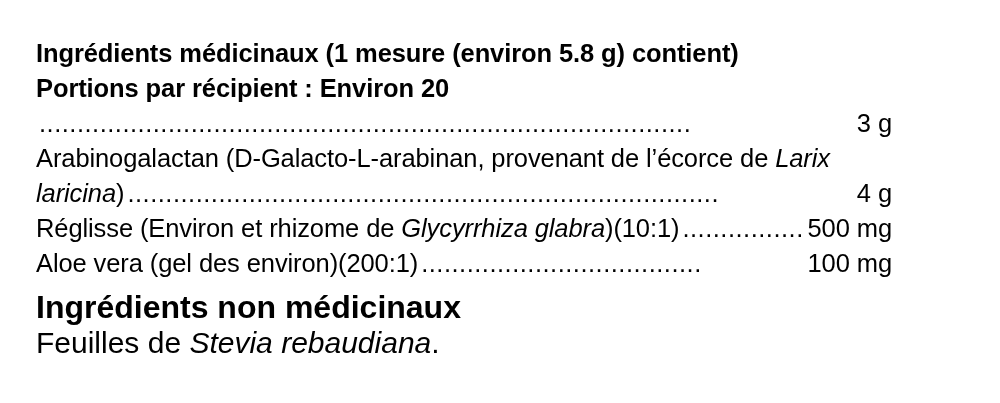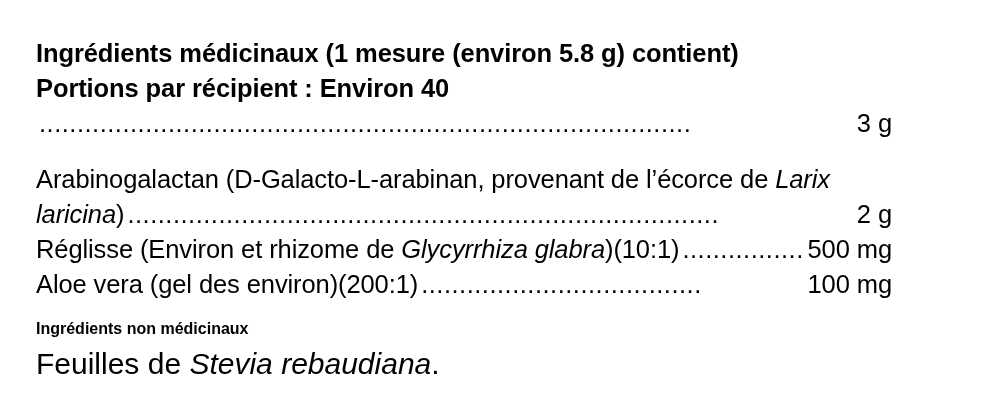--- a/index.html
+++ b/index.html
@@ -56,63 +56,62 @@
     flex: 0 0 auto;
     text-align: right;
   }
   .wrap-block {
     font-size: 25.5px;
     line-height: 35px;
     letter-spacing: -0.1px;
   }
   .wrap-first {
     white-space: nowrap;
-    margin-top: 21px;
   }
   .wrap-second {
     display: flex;
     align-items: flex-end;
     white-space: nowrap;
   }
   em {
     font-style: italic;
   }
   .nonmed-heading {
     font-weight: bold;
-    font-size: 16px;
+    font-size: 32px;
     line-height: 35px;
     margin-top: 9px;
   }
   .nonmed-body {
     font-size: 30px;
     line-height: 35px;
   }
 </style>
 </head>
 <body>
 
 <div class="label-panel">
 
   <div class="line heading">Ingrédients médicinaux (1 mesure (environ 5.8 g) contient)</div>
 
-  <div class="line heading">Portions par récipient : Environ 40</div>
+  <div class="line heading">Portions par récipient : Environ 20</div>
 
   <div class="ingredient-row">
     <span class="dots">......................................................................................</span>
     <span class="amount">3 g</span>
   </div>
 
   <div class="wrap-block">
     <div class="wrap-first">
       <span>Arabinogalactan (D-Galacto-L-arabinan, provenant de l’écorce de </span><em>Larix</em>
     </div>
     <div class="wrap-second">
       <span class="ing-name"><em>laricina</em><span>)</span></span>
       <span class="dots">..............................................................................</span>
-      <span class="amount">2 g</span>
+      <span class="amount">4 g</span>
     </div>
   </div>
 
   <div class="ingredient-row">
     <span class="ing-name"><span>Réglisse (Environ et rhizome de </span><em>Glycyrrhiza glabra</em><span>)(10:1)</span></span>
     <span class="dots">................</span>
     <span class="amount">500 mg</span>
   </div>
 
   <div class="ingredient-row">

